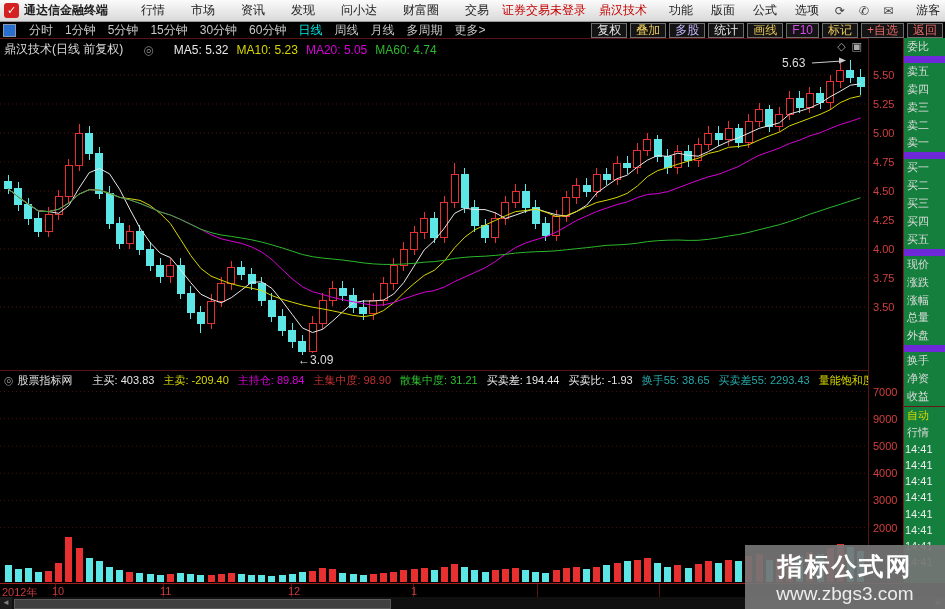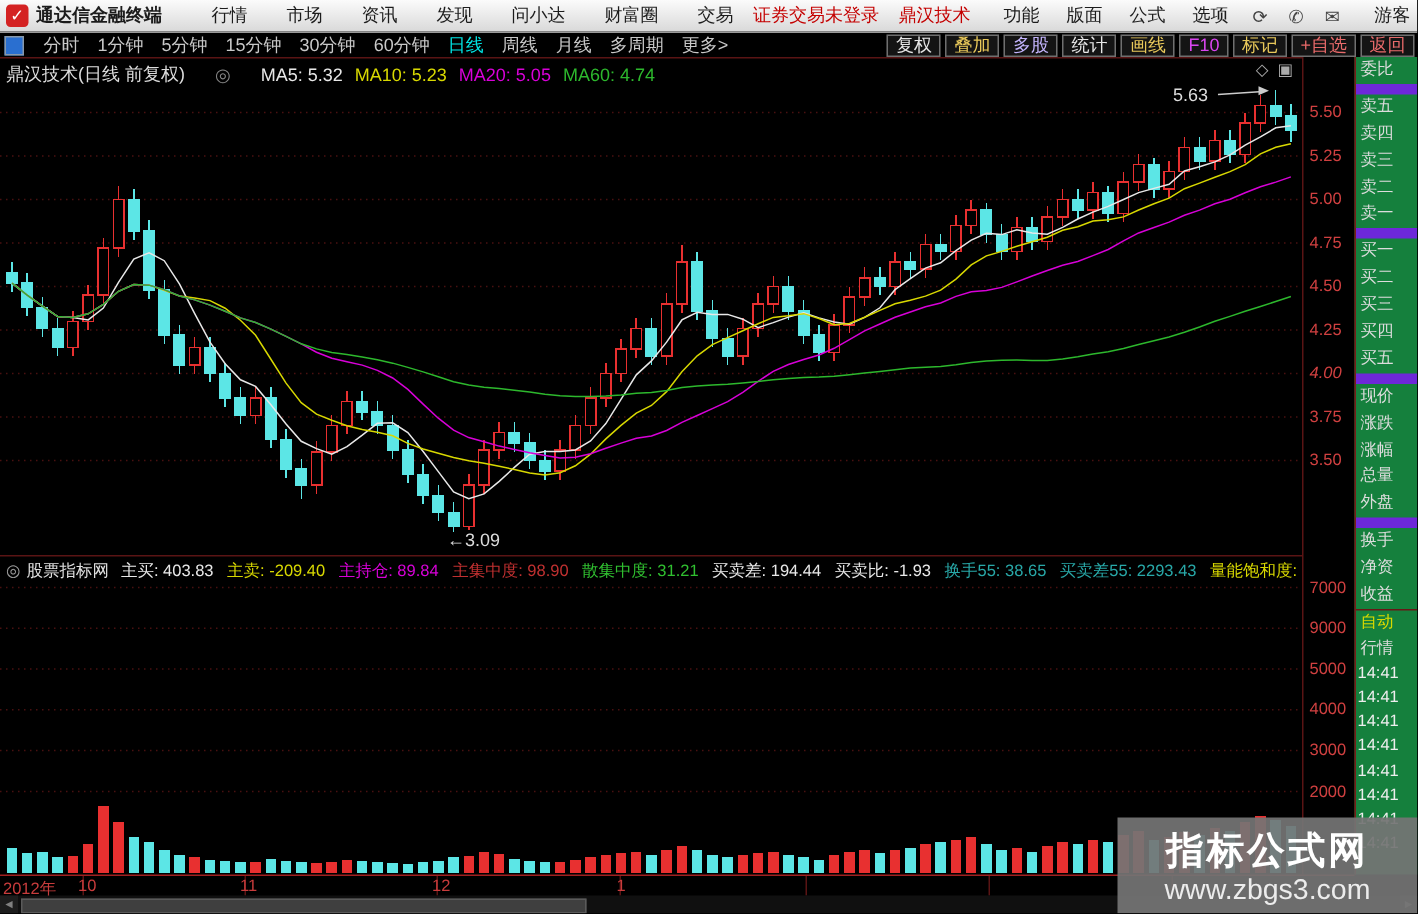--- a/index.html
+++ b/index.html
@@ -36,21 +36,21 @@
   .chart-pane{position:absolute;left:0;top:38px;width:868px;height:332px;}
   .chart-title{position:absolute;left:4px;top:3px;display:flex;gap:20px;align-items:center;
                font-size:12px;color:#dddddd;z-index:5;white-space:nowrap;}
   .ct-gear{color:#888;}
   .ma-label{margin-right:8px;}
   .corner-icons{position:absolute;right:6px;top:2px;z-index:5;color:#aaa;font-size:11px;display:flex;gap:6px;}
   .indicator-bar{position:absolute;left:0;top:370px;width:868px;height:20px;background:#000;
                  border-top:1px solid #5a1414;display:flex;align-items:center;font-size:11px;
                  padding-left:4px;box-sizing:border-box;white-space:nowrap;overflow:hidden;}
   .ind-icon{color:#999;margin-right:4px;}
-  .ind-src{color:#e0e0e0;margin-right:8px;}
+  .ind-src{color:#e0e0e0;margin-right:20px;}
   .ind-field{margin-right:9px;}
   .volume-pane{position:absolute;left:0;top:390px;width:868px;height:193px;}
   
   .axis-col{position:absolute;left:868px;top:38px;width:35px;height:545px;background:#000;
             border-left:1px solid #5a1414;box-sizing:border-box;}
   .tick-label{position:absolute;left:4px;font-size:11px;color:#d04040;}
   .right-panel{position:absolute;left:903px;top:38px;width:42px;height:545px;background:#15803d;
                border-left:1px solid #7a1a1a;box-sizing:border-box;overflow:hidden;}
   .ob-row{height:17.9px;line-height:17.9px;font-size:11px;color:#dcdcdc;padding-left:3px;white-space:nowrap;}
   .rp-divider{border-top:7px solid #6d28d9;}
@@ -449,21 +449,21 @@
       </svg>
   </div>
 
   <div class="axis-col" id="axis-col">
       <div class="tick-label" style="top: 31px;">5.50</div>
       <div class="tick-label" style="top: 60px;">5.25</div>
       <div class="tick-label" style="top: 89px;">5.00</div>
       <div class="tick-label" style="top: 118px;">4.75</div>
       <div class="tick-label" style="top: 147px;">4.50</div>
       <div class="tick-label" style="top: 176px;">4.25</div>
-      <div class="tick-label" style="top: 205px; font-style: italic;">4.00</div>
+      <div class="tick-label" style="top: 205px;">4.00</div>
       <div class="tick-label" style="top: 234px;">3.75</div>
       <div class="tick-label" style="top: 263px;">3.50</div>
       <div class="tick-label" style="top: 347.6px;">7000</div>
       <div class="tick-label" style="top: 374.8px;">9000</div>
       <div class="tick-label" style="top: 402px;">5000</div>
       <div class="tick-label" style="top: 429.2px;">4000</div>
       <div class="tick-label" style="top: 456.4px;">3000</div>
       <div class="tick-label" style="top: 483.6px;">2000</div>
     </div>
 

